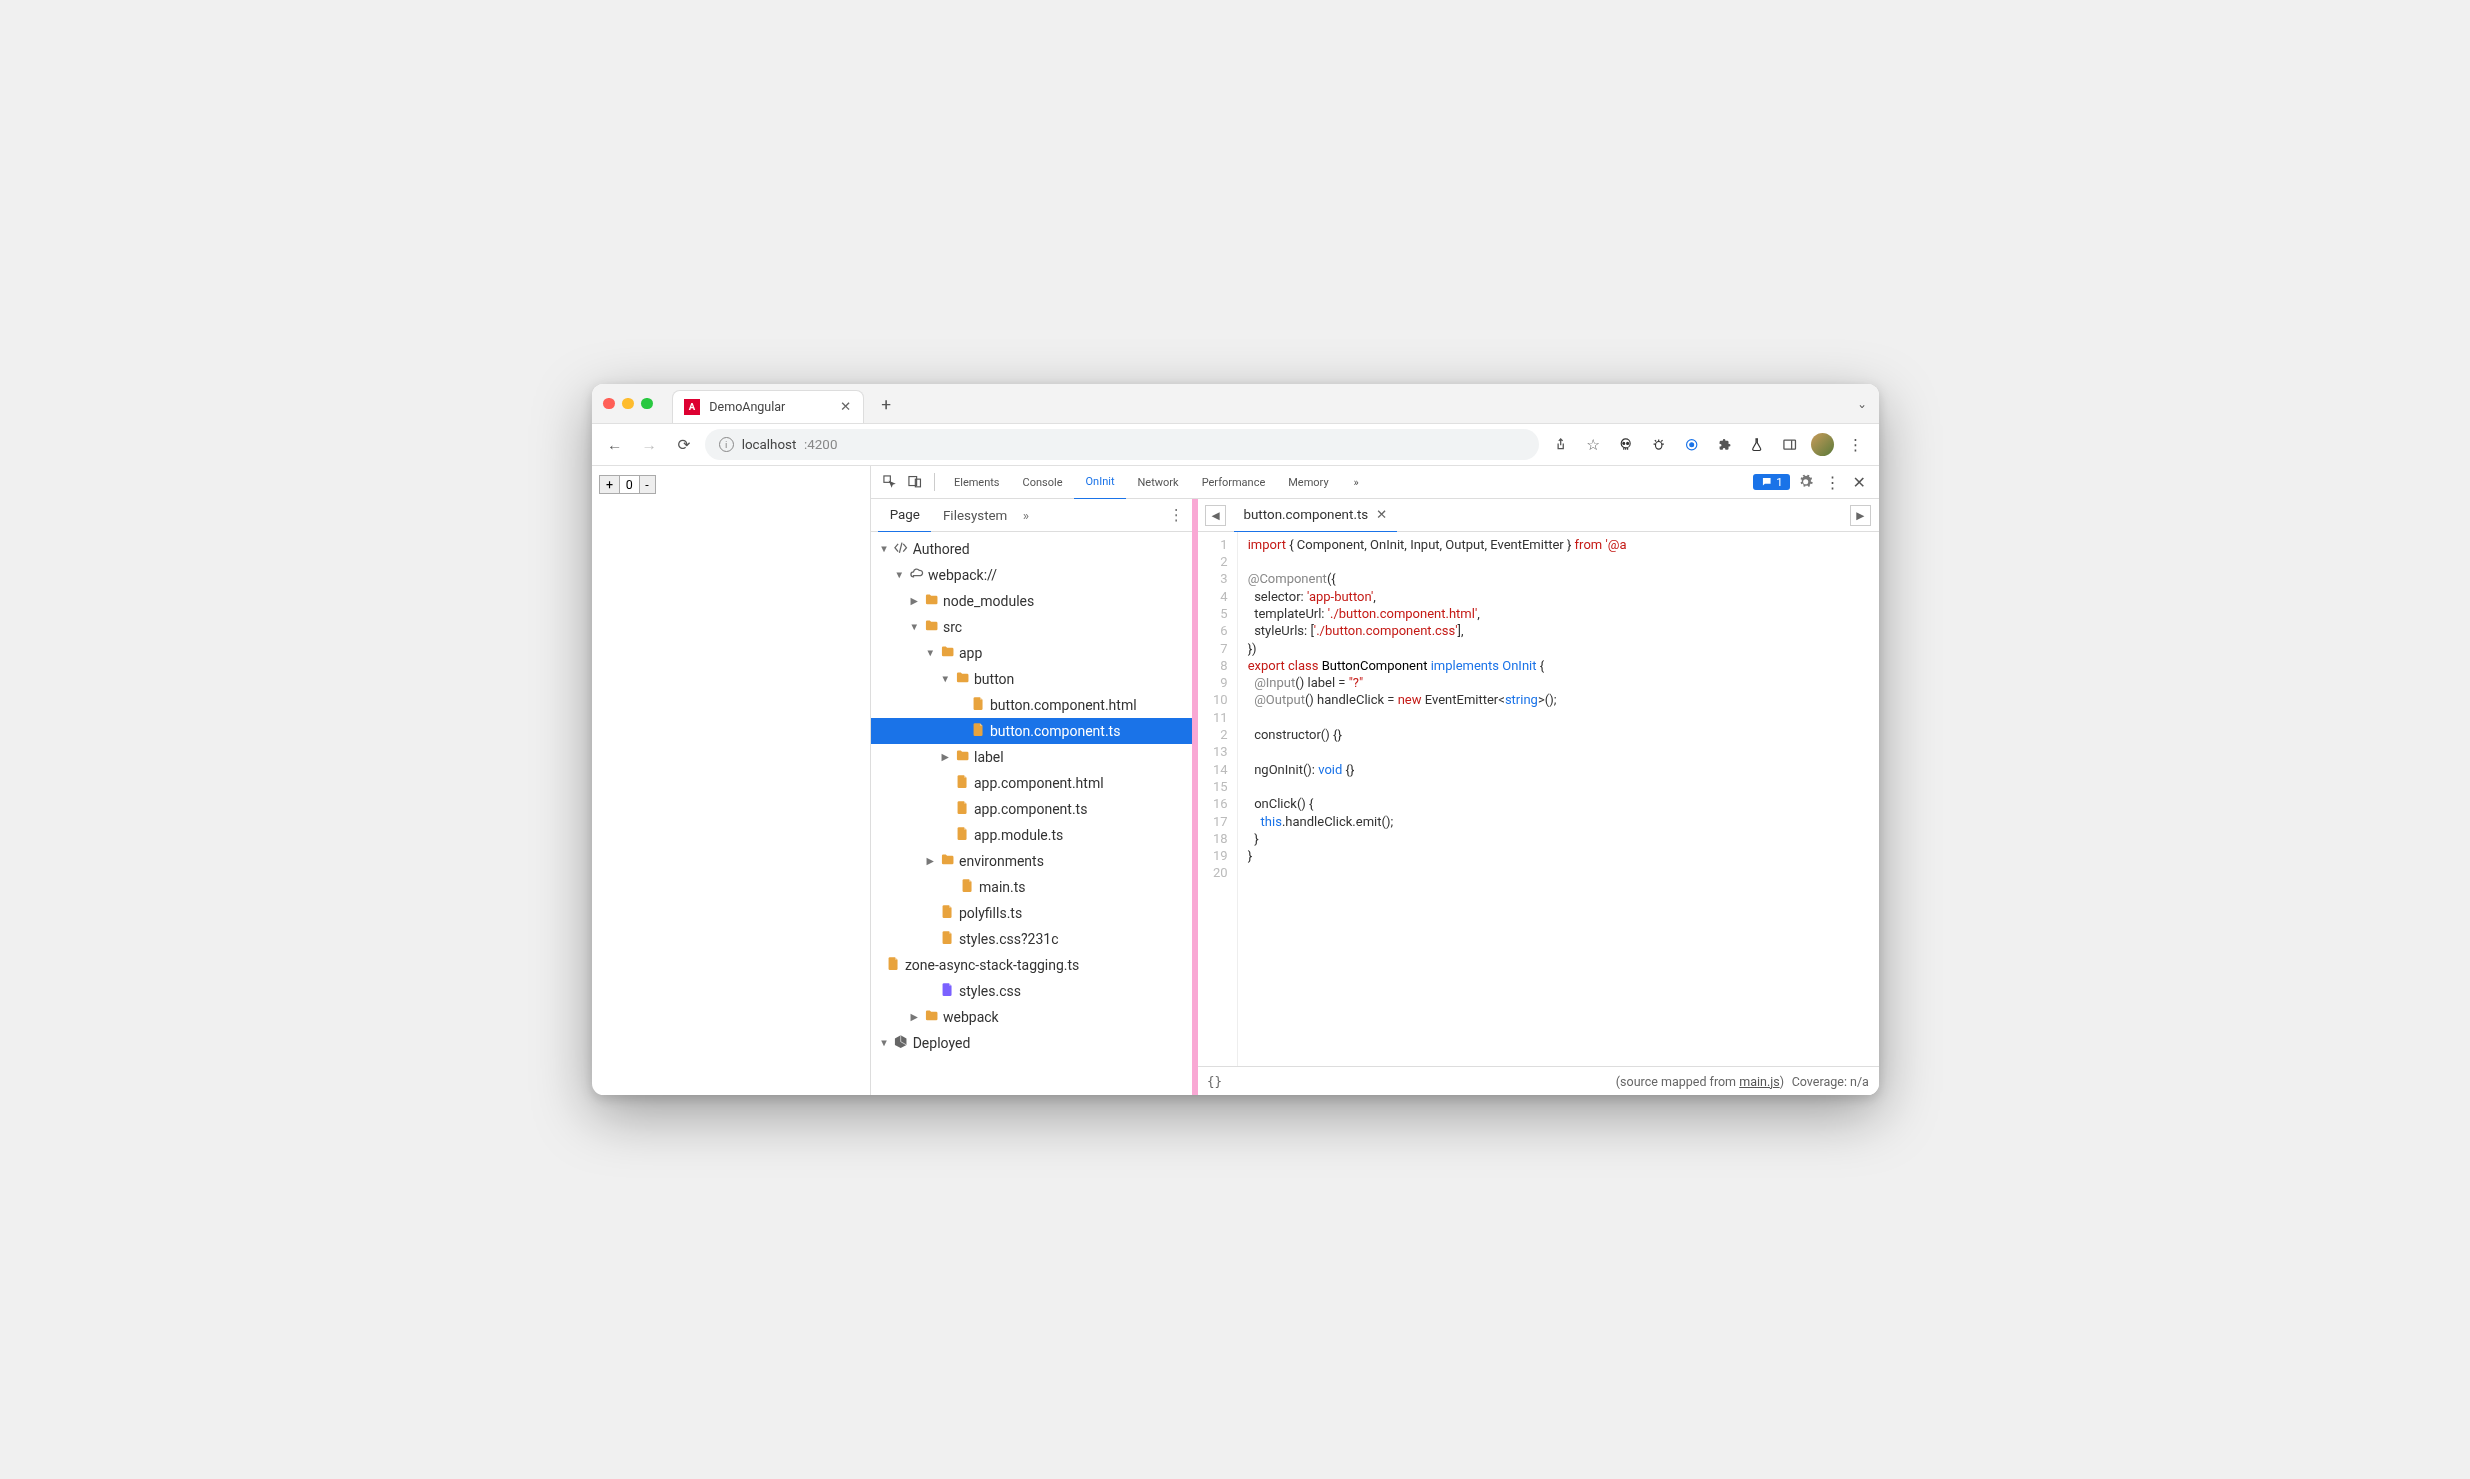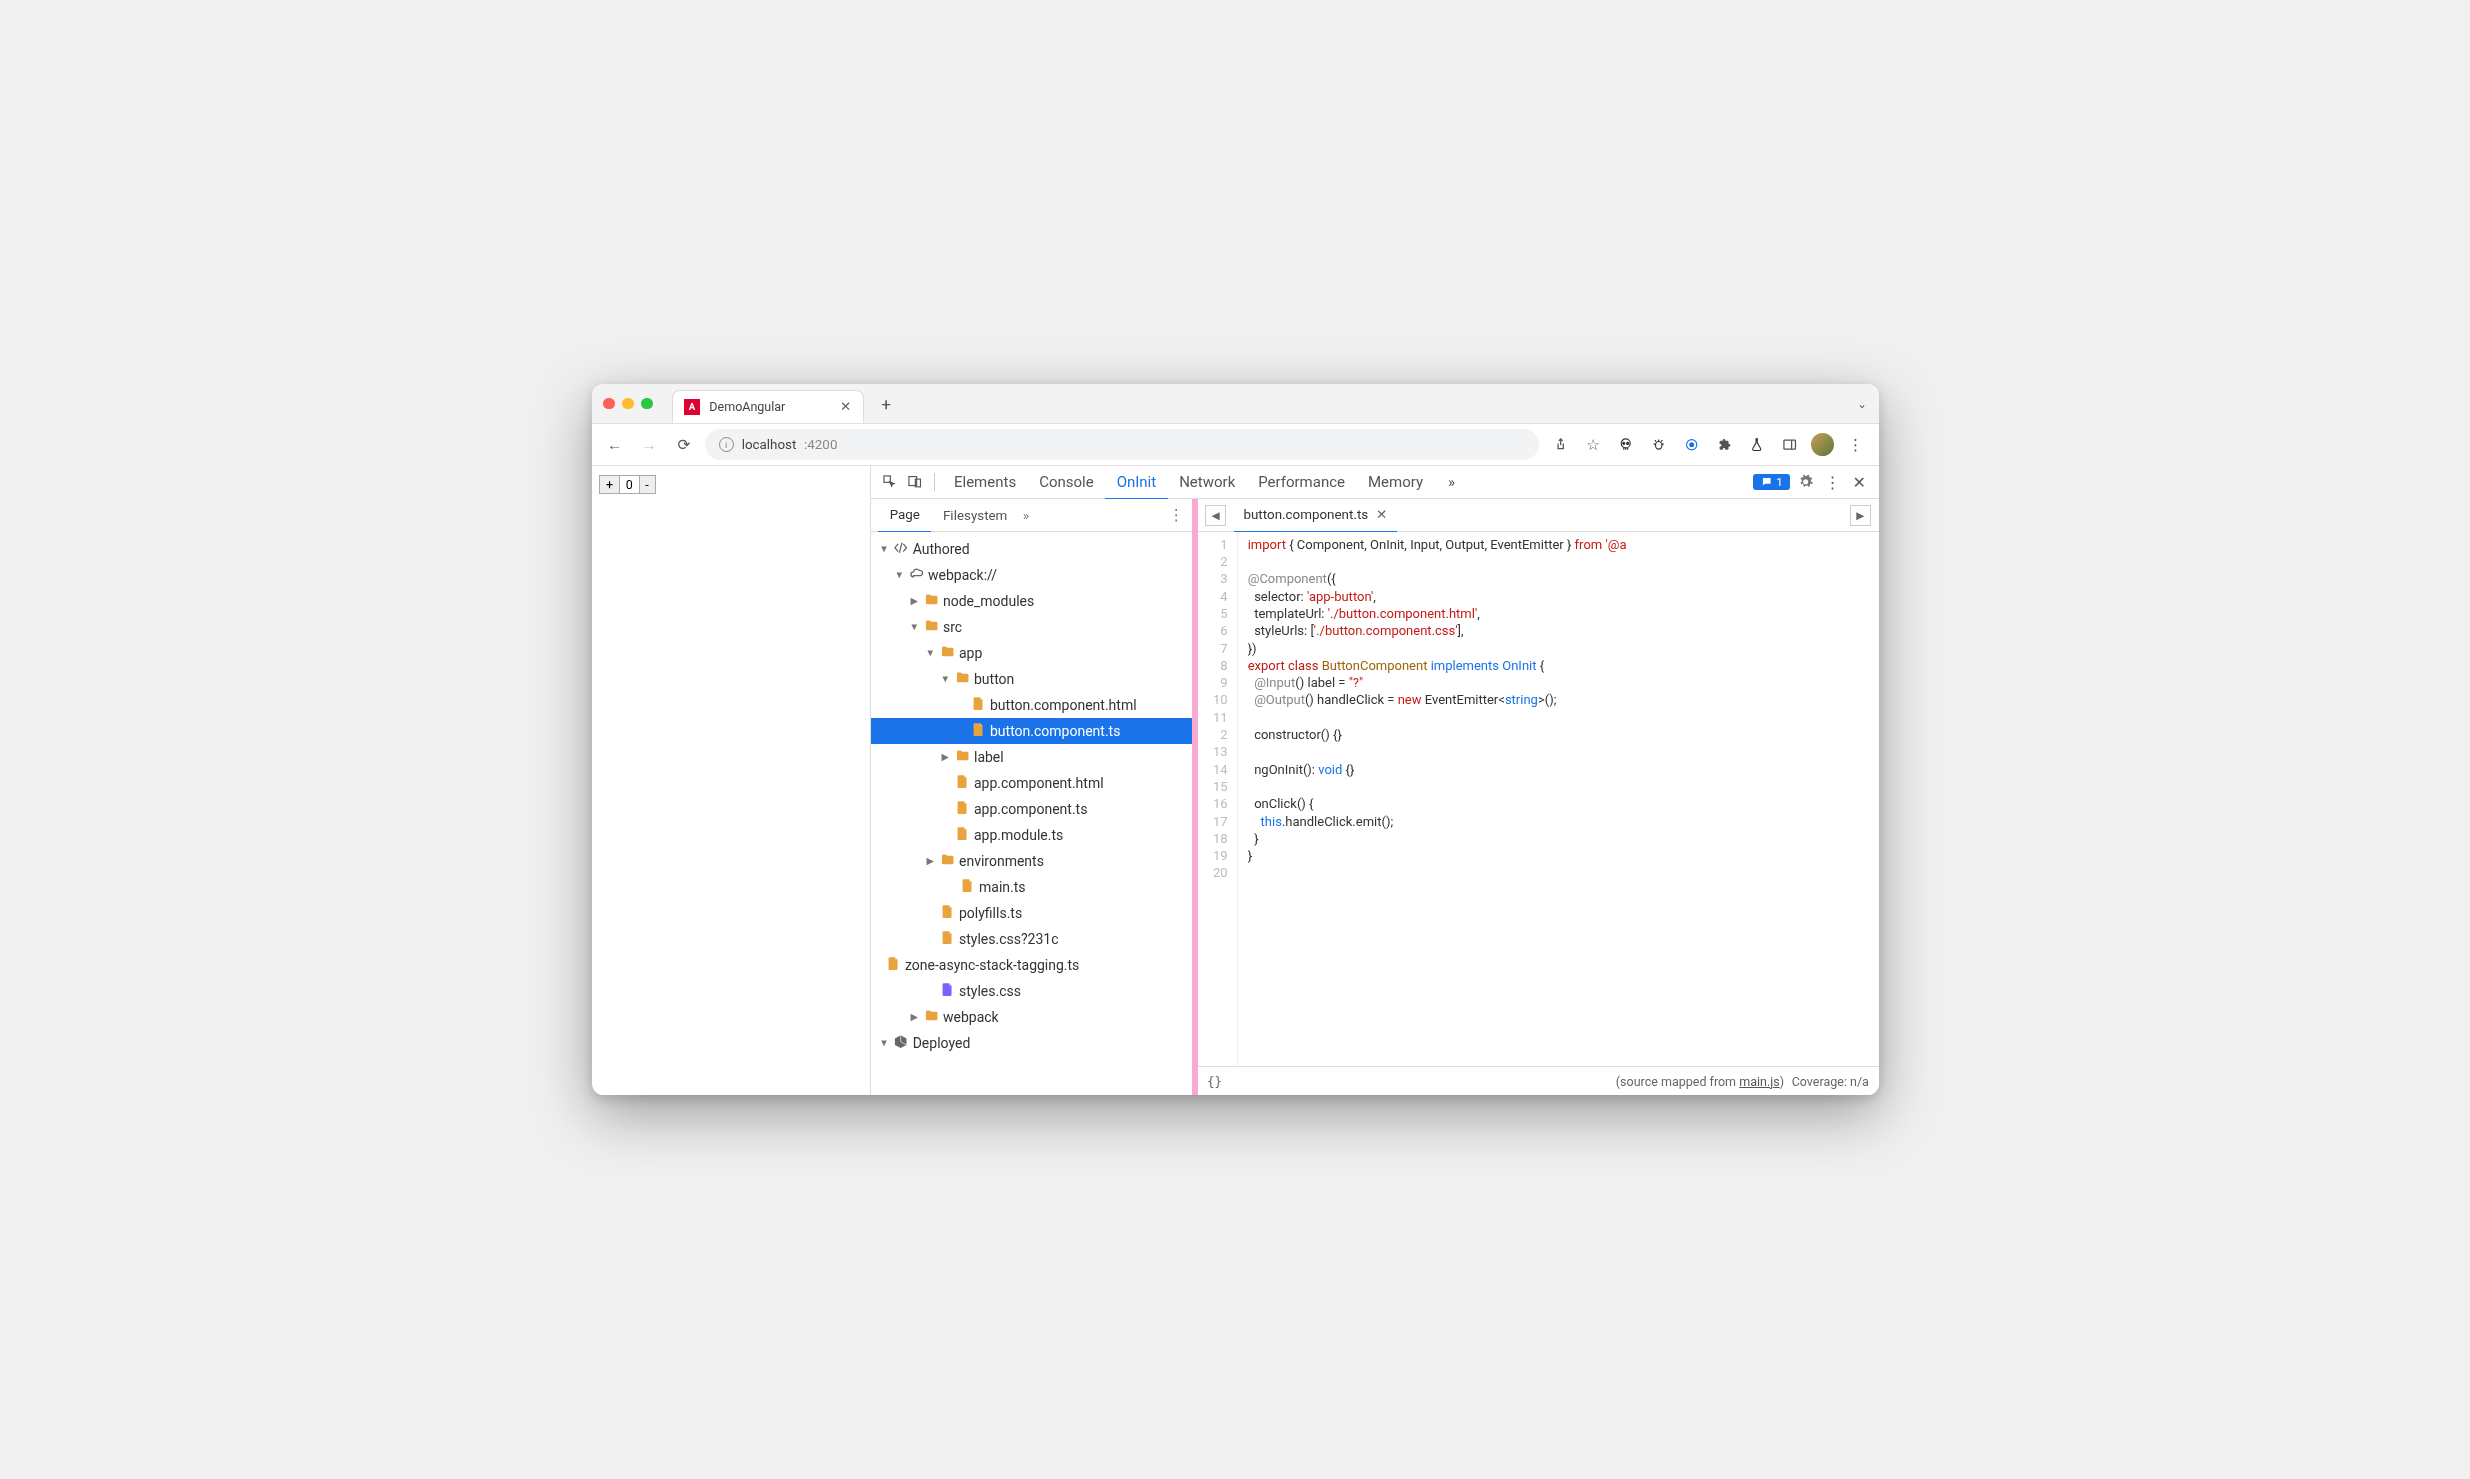--- a/index.html
+++ b/index.html
@@ -27,21 +27,21 @@
 .url-actions > * { width: 27px; height: 27px; display: flex; align-items: center; justify-content: center; color: #555; cursor: pointer; font-size: 15.4px; }
 .content { flex: 1; display: flex; overflow: hidden; }
 .page-area { width: 279px; padding: 7.7px; border-right: 1px solid #ddd; }
 .pg-controls { display: inline-flex; border: 1px solid #aaa; }
 .pg-controls button { border: none; background: #eee; padding: 1px 5.8px; font-size: 12.5px; cursor: pointer; }
 .pg-controls .counter { border-left: 1px solid #aaa; border-right: 1px solid #aaa; background: #fff; padding: 1px 5.8px; font-size: 12.5px; }
 .devtools { flex: 1; display: flex; flex-direction: column; background: #fff; overflow: hidden; }
 .dt-top { height: 33px; border-bottom: 1px solid #ddd; display: flex; align-items: center; padding: 0 7.7px; gap: 1.9px; }
 .dt-ico { width: 23px; height: 23px; display: flex; align-items: center; justify-content: center; color: #555; cursor: pointer; }
 .dt-divider { width: 1px; height: 17.3px; background: #ccc; margin: 0 5.8px; }
-.dt-tab { padding: 0 11.5px; height: 33px; display: flex; align-items: center; font-size: 15px; color: #555; cursor: pointer; }
+.dt-tab { padding: 0 11.5px; height: 33px; display: flex; align-items: center; font-size: 11px; color: #555; cursor: pointer; }
 .dt-tab.active { color: #1a73e8; border-bottom: 1.9px solid #1a73e8; }
 .dt-right { margin-left: auto; display: flex; align-items: center; gap: 3.8px; }
 .dt-badge { background: #1a73e8; color: #fff; font-size: 11.5px; padding: 1px 7.7px; border-radius: 2.9px; display: flex; align-items: center; gap: 3.8px; }
 .dt-body { flex: 1; display: flex; overflow: hidden; }
 .sources-nav { width: 327px; border-right: 6px solid #f9a8d4; display: flex; flex-direction: column; overflow: hidden; }
 .sn-tabs { height: 33px; border-bottom: 1px solid #ddd; display: flex; align-items: center; padding: 0 7.7px; }
 .sn-tab { padding: 0 11.5px; height: 33px; display: flex; align-items: center; font-size: 13.4px; color: #555; cursor: pointer; }
 .sn-tab.active { color: #333; border-bottom: 1.9px solid #1a73e8; }
 .sn-more { margin-left: 3.8px; color: #777; font-size: 13.4px; }
 .sn-menu { margin-left: auto; color: #777; font-size: 15.4px; cursor: pointer; }
@@ -55,21 +55,21 @@
 .ed-nav-ico { width: 21px; height: 21px; display: flex; align-items: center; justify-content: center; color: #666; cursor: pointer; margin-right: 7.7px; border: 1px solid #ccc; font-size: 10.6px; }
 .ed-tab { height: 33px; display: flex; align-items: center; padding: 0 9.6px; font-size: 13.4px; color: #333; border-bottom: 1.9px solid #1a73e8; gap: 7.7px; }
 .ed-tab-close { font-size: 13.4px; color: #666; cursor: pointer; }
 .ed-show { margin-left: auto; width: 21px; height: 21px; display: flex; align-items: center; justify-content: center; color: #666; cursor: pointer; border: 1px solid #ccc; font-size: 10.6px; }
 .code-area { flex: 1; display: flex; overflow: auto; font-family: Menlo, Monaco, Consolas, monospace; font-size: 13px; line-height: 17.3px; }
 .lines { text-align: right; color: #bbb; padding: 3.8px 9.6px 3.8px 15.4px; border-right: 1px solid #eee; user-select: none; }
 .code { padding: 3.8px 9.6px; white-space: pre; color: #333; }
 .tok-kw { color: #c41a16; }
 .tok-str { color: #c41a16; }
 .tok-dec { color: #888; }
-.tok-cls { color: #a16207; }
+.tok-cls { color: #000000; }
 .tok-impl { color: #1a73e8; }
 .tok-type { color: #1a73e8; }
 .tok-new { color: #c41a16; }
 .tok-this { color: #1a73e8; }
 .ed-status { height: 29px; border-top: 1px solid #ddd; display: flex; align-items: center; padding: 0 9.6px; font-size: 12.5px; color: #666; gap: 11.5px; }
 .ed-status .braces { font-family: Menlo, monospace; cursor: pointer; }
 .ed-status .right { margin-left: auto; display: flex; align-items: center; gap: 7.7px; }
 .ed-status a { color: #555; text-decoration: underline; cursor: pointer; }
 .svg-ico { width: 15.4px; height: 15.4px; }
 .avatar { width: 23px; height: 23px; border-radius: 50%; background: linear-gradient(135deg, #c89b5a, #5a7a3a); }

